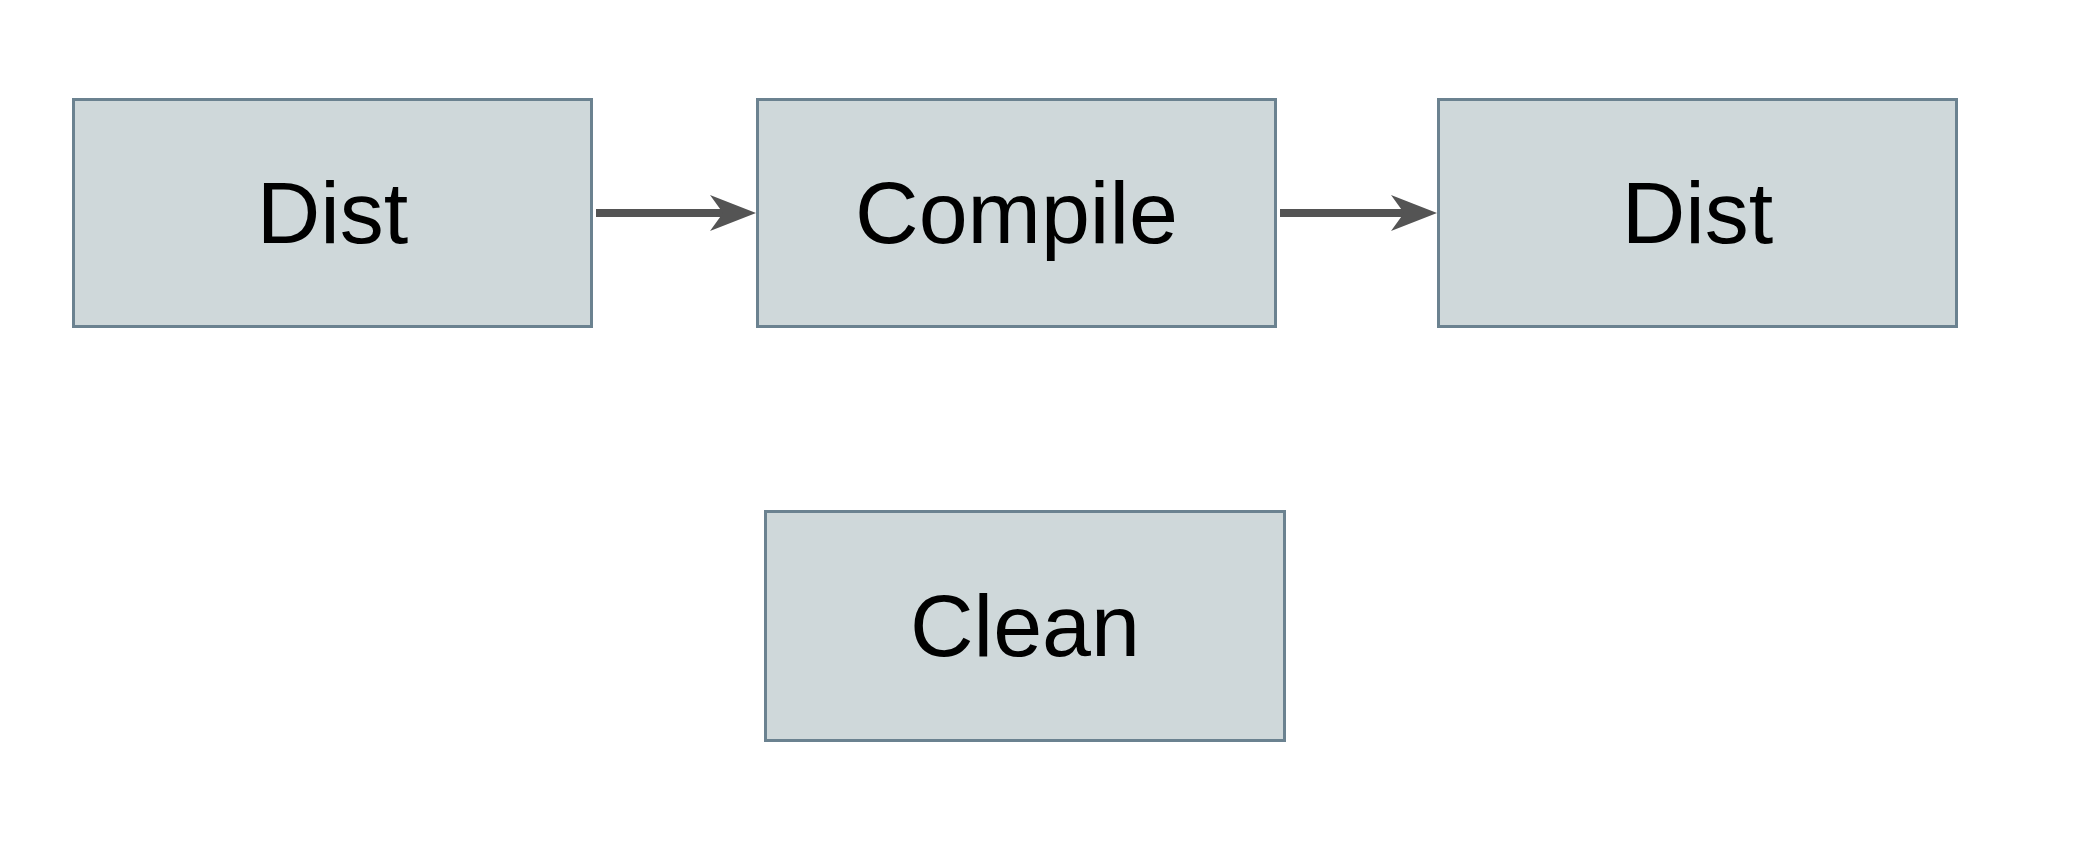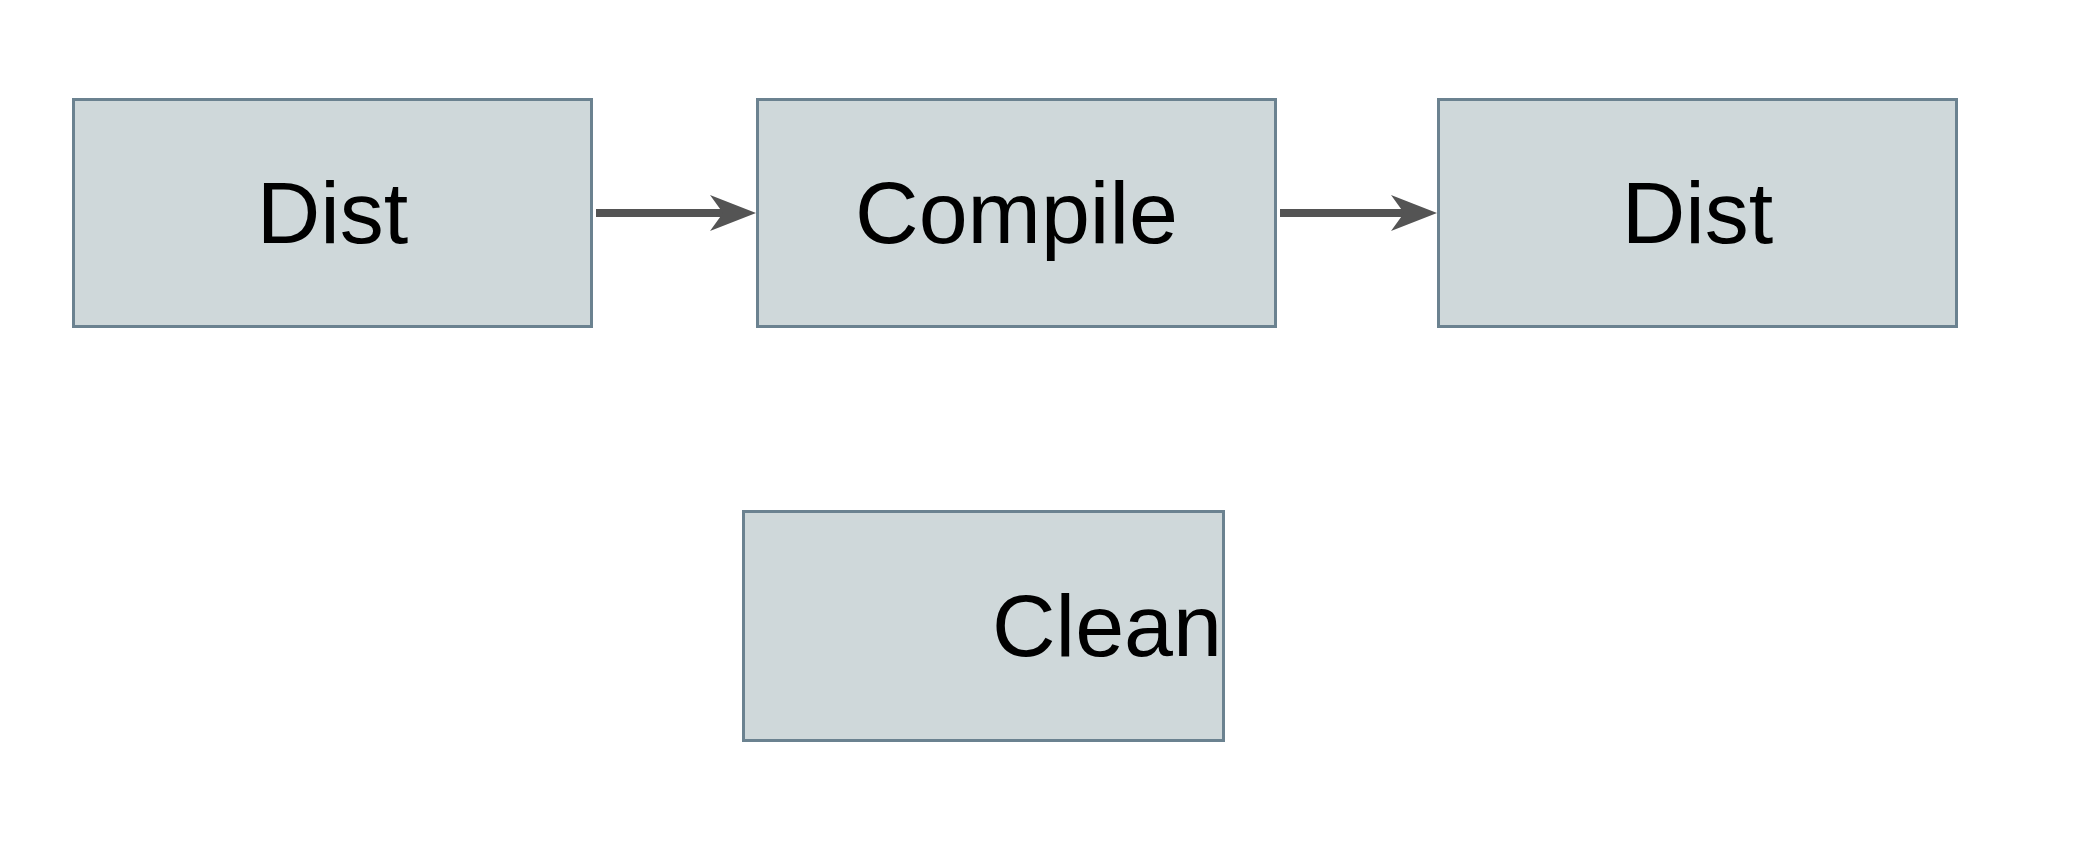--- a/index.html
+++ b/index.html
@@ -69,17 +69,17 @@
   </div>
 
   <div class="node" style="left:756px; top:98px; width:521px; height:230px;text-align:center;">
     <span class="label">Compile</span>
   </div>
 
   <div class="node" style="left:1437px; top:98px; width:521px; height:230px;">
     <span class="label">Dist</span>
   </div>
 
-  <div class="node" style="left:742px; top:510px; width:483px; height:232px;justify-content:flex-end;">
+  <div class="node" style="left:764px; top:510px; width:522px; height:232px;">
     <span class="label">Clean</span>
   </div>
 
 </div>
 
 </body></html>

